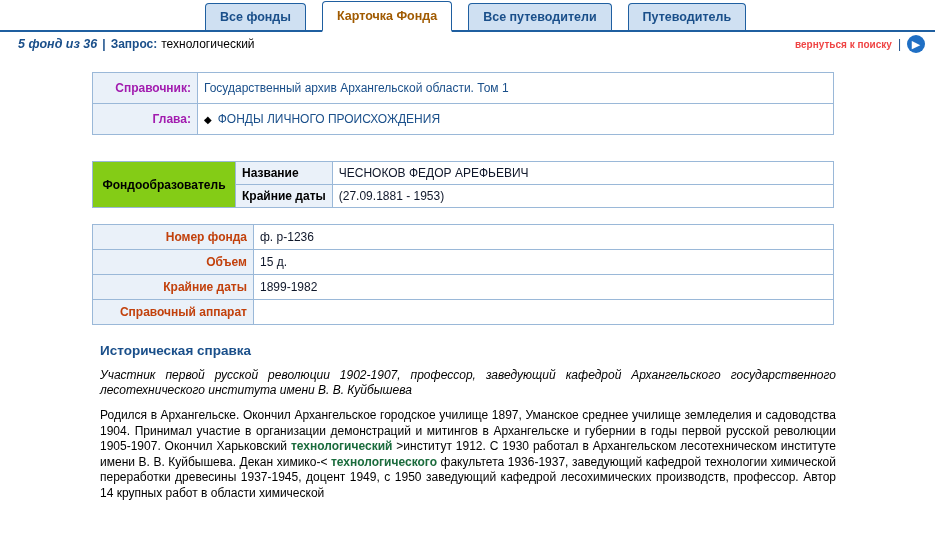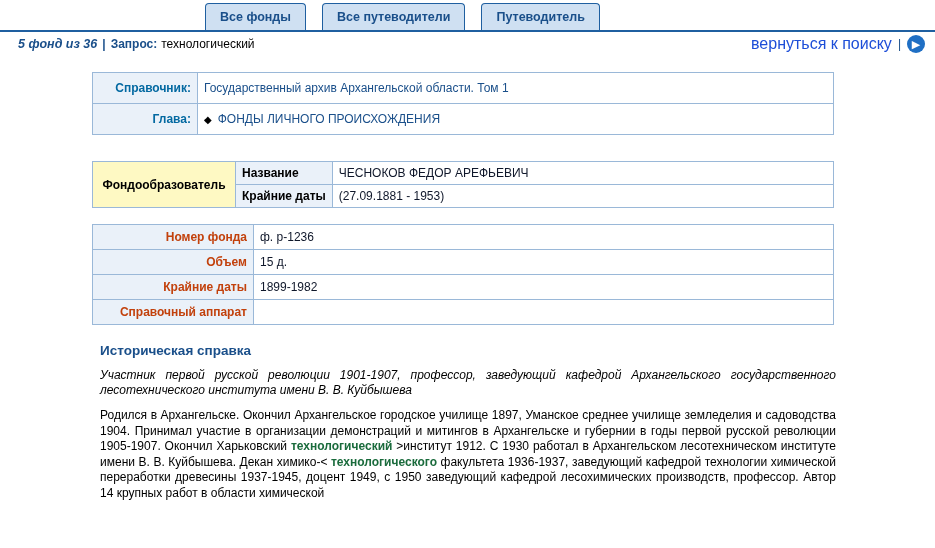--- a/index.html
+++ b/index.html
@@ -75,23 +75,24 @@
   .q-label {
     color: #1a4f8a;
     font-weight: bold;
   }
   .q-value {
     color: #000000;
     margin-left: 4px;
   }
   .querybar .spacer { flex: 1 1 auto; }
   .back-link {
-    color: #1d4ed8;
+    color: #ef4444;
     text-decoration: none;
-    font-size: 16px;
+    font-size: 10px;
+    font-weight: bold;
   }
   .pipe {
     color: #1a4f8a;
     margin: 0 6px;
   }
   .arrow-btn {
     width: 18px;
     height: 18px;
     border-radius: 50%;
     background: #1f6fc4;
@@ -117,21 +118,21 @@
   table.block td {
     border: 1px solid #9ab8d8;
     padding: 4px 6px;
     vertical-align: middle;
     font-size: 12px;
   }
   td.hdr {
     background: #eaf1f9;
     text-align: right;
     font-weight: bold;
-    color: #0369a1;
+    color: #a21caf;
     white-space: nowrap;
     width: 92px;
   }
   td.hdr-black {
     background: #eaf1f9;
     text-align: right;
     font-weight: bold;
     color: #c2410c;
     white-space: nowrap;
   }
@@ -147,21 +148,21 @@
     font-size: 10px;
   }
 
   
   table.ref td { height: 22px; }
   table.ref { margin-top: 4px; margin-bottom: 26px; }
 
   
   table.founder { margin-bottom: 16px; }
   table.founder td.side {
-    background: #fef9c3;
+    background: #84cc16;
     text-align: center;
     font-weight: bold;
     width: 130px;
     color: #000;
   }
   table.founder td.sub {
     background: #eaf1f9;
     font-weight: bold;
     width: 62px;
     color: #000;
@@ -198,20 +199,21 @@
   .hl {
     font-weight: bold;
     color: #1a6b3c;
   }
 </style>
 </head>
 <body>
 
 <div class="tabbar">
   <div class="tab">Все фонды</div>
+  <div class="tab active">Карточка Фонда</div>
   <div class="tab">Все путеводители</div>
   <div class="tab">Путеводитель</div>
 </div>
 
 <div class="querybar">
   <span class="q-count">5 фонд из 36</span>
   <span class="q-sep">|</span>
   <span class="q-label">Запрос:</span>
   <span class="q-value">технологический</span>
   <span class="spacer"></span>
@@ -266,16 +268,16 @@
       <td class="val">1899-1982</td>
     </tr>
     <tr>
       <td class="hdr-black">Справочный аппарат</td>
       <td class="val"></td>
     </tr>
   </tbody>
     </table>
 
   <div class="hist-title">Историческая справка</div>
-  <div class="hist-italic">Участник первой русской революции 1901-1907, профессор, заведующий кафедрой Архангельского государственного лесотехнического института имени В. В. Куйбышева</div>
+  <div class="hist-italic">Участник первой русской революции 1902-1907, профессор, заведующий кафедрой Архангельского государственного лесотехнического института имени В. В. Куйбышева</div>
   <div class="hist-para"><span>Родился в Архангельске. Окончил Архангельское городское училище 1897, Уманское среднее училище земледелия и садоводства 1904. Принимал участие в организации демонстраций и митингов в Архангельске и губернии в годы первой русской революции 1905-1907. Окончил Харьковский </span><span class="hl">технологический</span><span> &gt;институт 1912. С 1930 работал в Архангельском лесотехническом институте имени В. В. Куйбышева. Декан химико-&lt; </span><span class="hl">технологического</span><span> факультета 1936-1937, заведующий кафедрой технологии химической переработки древесины 1937-1945, доцент 1949, с 1950 заведующий кафедрой лесохимических производств, профессор. Автор 14 крупных работ в области химической</span></div>
 
 </div>
 
 </body></html>

